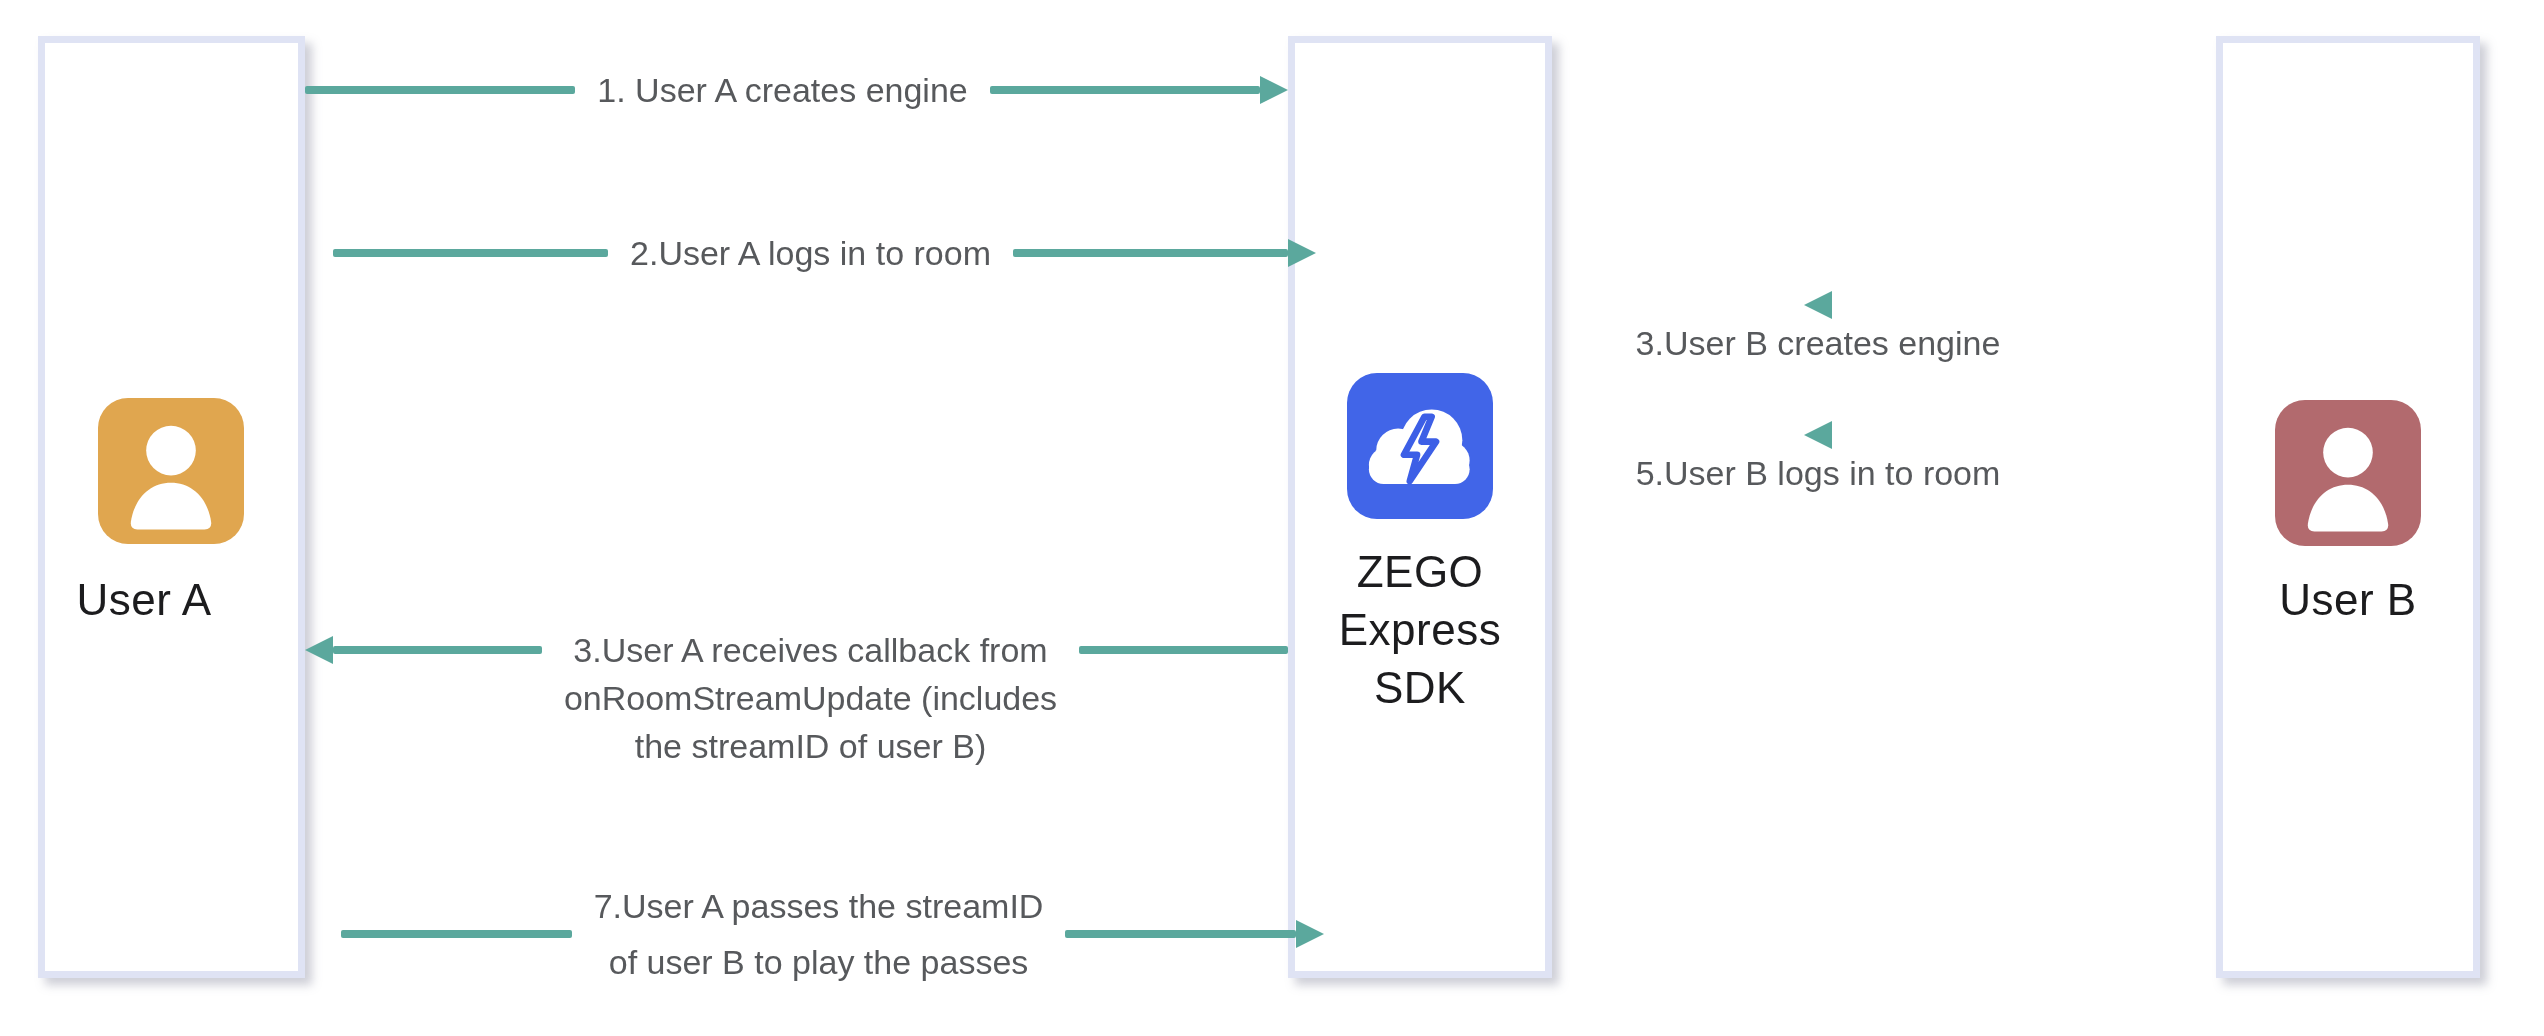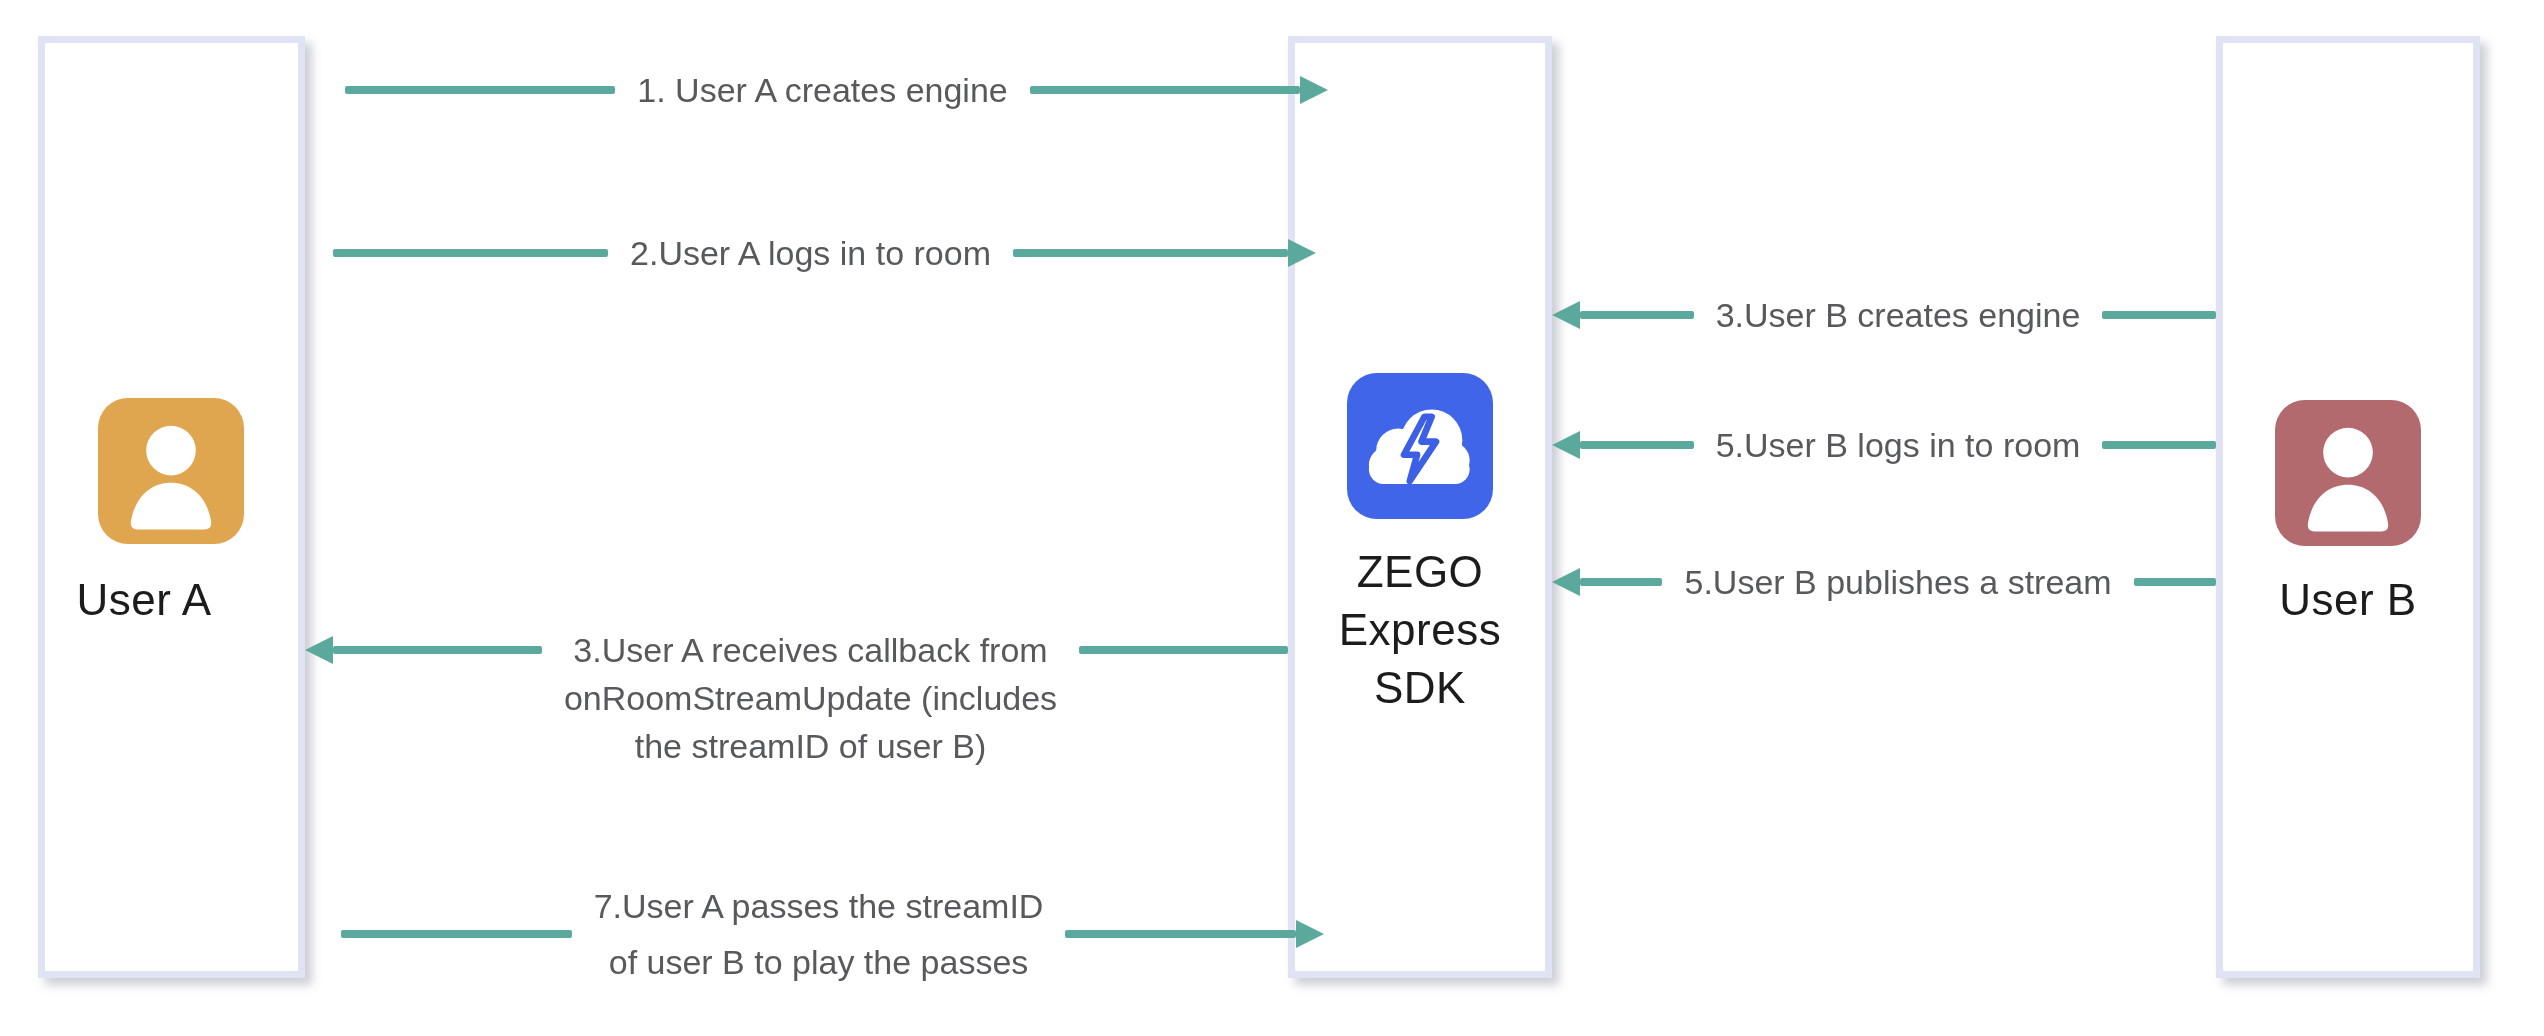--- a/index.html
+++ b/index.html
@@ -29,42 +29,42 @@
   }
   .label-a{left:38px;width:212px;top:575px;}
   .label-b{left:2216px;width:264px;top:575px;}
   .label-sdk{left:1288px;width:264px;top:543px;line-height:58px;}
   
   .arrow-row{
     position:absolute;display:flex;align-items:center;
     color:#57595c;font-size:34px;
   }
   .row-left{left:305px;width:983px;}
-  .row-right{left:1552px;width:664px;}
+  .row-right{left:1486px;width:664px;flex-direction:column;}
   .seg{flex:1 1 0;height:8px;background:#5ba89d;border-radius:2px;}
   .head-right{
     width:0;height:0;border-style:solid;flex:0 0 auto;
     border-width:14px 0 14px 28px;
     border-color:transparent transparent transparent #5ba89d;
   }
   .head-left{
     width:0;height:0;border-style:solid;flex:0 0 auto;
     border-width:14px 28px 14px 0;
     border-color:transparent #5ba89d transparent transparent;
   }
   .arrow-label{
     white-space:nowrap;padding:0 22px;line-height:48px;text-align:center;
     flex:0 0 auto;
   }
   
   .align-first{align-items:flex-start;}
   .align-first .seg{margin-top:20px;}
   .align-first .head-left,.align-first .head-right{margin-top:10px;}
   .lines2 .arrow-label{line-height:56px;}
-  .r1{top:66px;height:48px;margin-left:40px;}
+  .r1{top:66px;height:48px;}
   .r2{top:229px;height:48px;padding-left:28px;}
   .r3{top:291px;height:48px;}
   .r4{top:421px;height:48px;}
   .r5{top:558px;height:48px;}
   .r6{top:626px;height:144px;}
   .r7{top:878px;height:112px;padding-left:36px;}
 </style>
 </head>
 <body>
 
@@ -129,26 +129,20 @@
     <div class="seg"></div>
   </div>
 
   <div class="arrow-row row-right r4">
     <div class="head-left"></div>
     <div class="seg"></div>
     <div class="arrow-label">5.User B logs in to room</div>
     <div class="seg"></div>
   </div>
 
-  <div class="arrow-row row-right r5">
-    <div class="head-left"></div>
-    <div class="seg"></div>
-    <div class="arrow-label">5.User B publishes a stream</div>
-    <div class="seg"></div>
-  </div>
 
   <div class="arrow-row row-left r6 align-first">
     <div class="head-left"></div>
     <div class="seg"></div>
     <div class="arrow-label">
       <div>3.User A receives callback from</div>
       <div>onRoomStreamUpdate (includes</div>
       <div>the streamID of user B)</div>
     </div>
     <div class="seg"></div>

